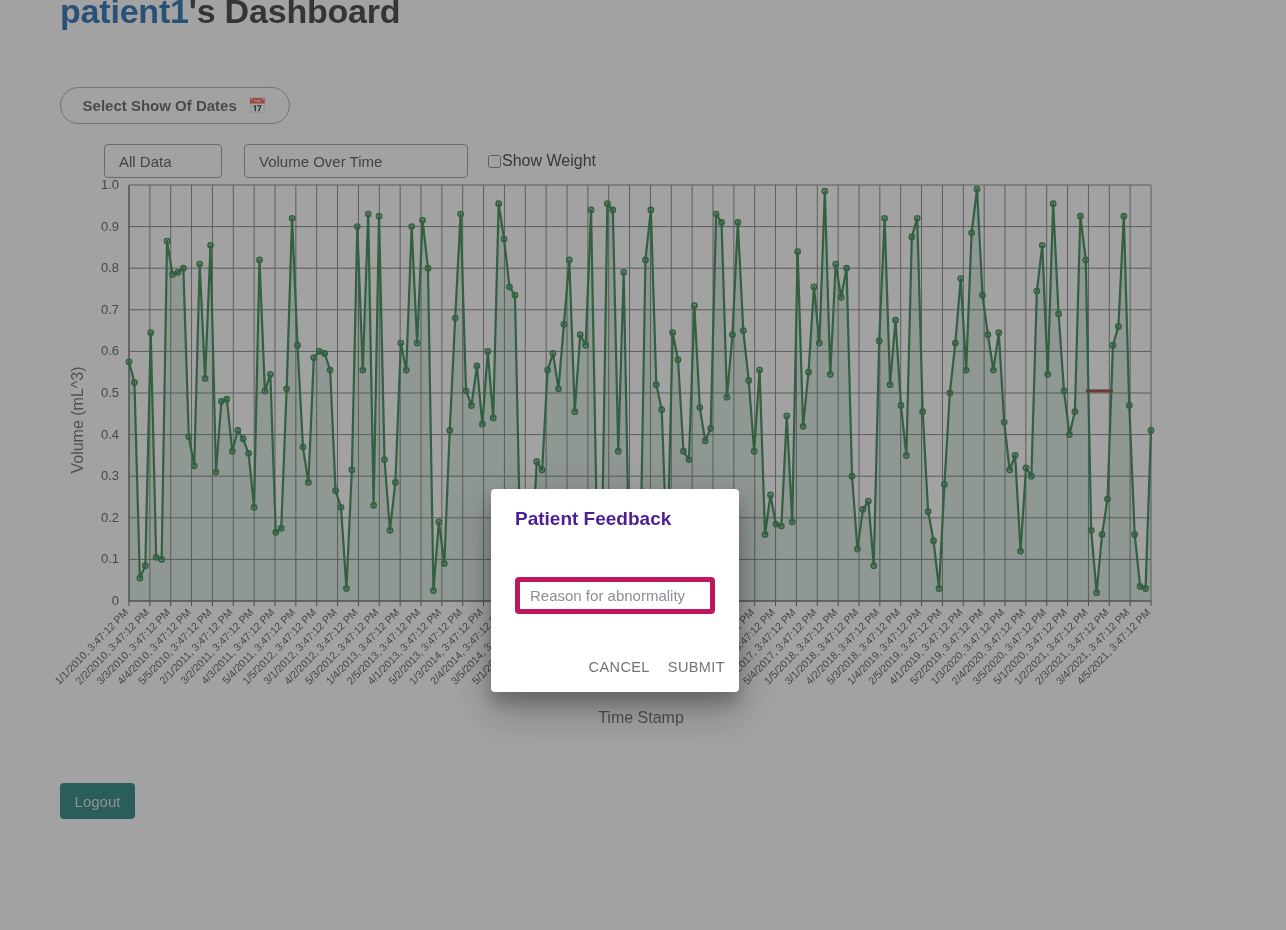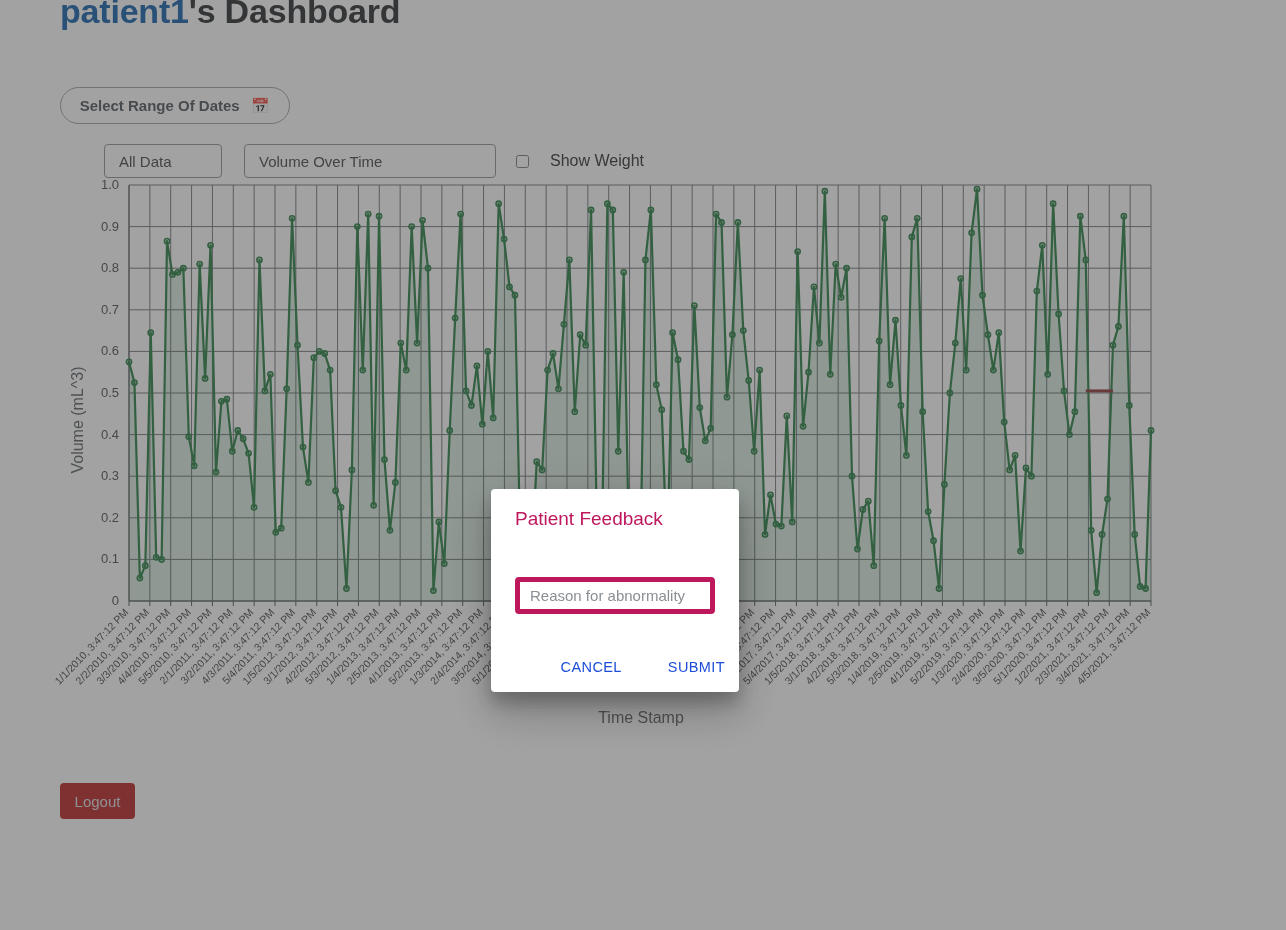--- a/index.html
+++ b/index.html
@@ -69,28 +69,27 @@
     font-family: "Liberation Sans", sans-serif;
     font-size: 15px;
     padding: 0 26px 0 14px;
     appearance: none;
     -webkit-appearance: none;
     position: relative;
     cursor: pointer;
   }
   .sel-wrap { position: relative; display: inline-block; }
   .sel-all { width: 118px; }
-  .sel-metric { width: 252px; margin-left: 22px; }
+  .sel-metric { width: 224px; margin-left: 22px; }
   .chk-wrap {
     margin-left: 20px;
     display: flex;
     align-items: center;
     font-size: 16px;
     color: #26292c;
-    gap: 20px;
   }
   .chk-wrap input {
     margin: 0 1px 0 0;
     width: 13px;
     height: 13px;
     cursor: pointer;
   }
   
   .chart-area {
     position: absolute;
@@ -120,21 +119,21 @@
     fill: #3f4346;
     font-family: "Liberation Sans", sans-serif;
   }
   
   .logout-btn {
     position: absolute;
     left: 60px;
     top: 783px;
     width: 75px;
     height: 36px;
-    background: #b91c1c;
+    background: #0f766e;
     color: #d8dde3;
     border: none;
     border-radius: 4px;
     font-size: 15px;
     font-family: "Liberation Sans", sans-serif;
     cursor: pointer;
   }
   
   .overlay {
     position: absolute;
@@ -154,22 +153,22 @@
     box-shadow: 0 11px 15px rgba(0,0,0,0.20), 0 9px 46px rgba(0,0,0,0.12), 0 24px 38px rgba(0,0,0,0.14);
     border-radius: 4px;
     z-index: 60;
     box-sizing: border-box;
   }
   .modal-title {
     position: absolute;
     left: 24px;
     top: 19px;
     font-size: 19px;
-    color: #be185d;
-    font-weight: normal;
+    color: #4c1d95;
+    font-weight: bold;
   }
   .modal-input {
     position: absolute;
     left: 24px;
     top: 88px;
     width: 200px;
     height: 37px;
     box-sizing: border-box;
     border: 5px solid #be185d;
     border-radius: 4px;
@@ -184,40 +183,39 @@
   .modal-actions {
     position: absolute;
     right: 12px;
     bottom: 13px;
     display: flex;
     gap: 14px;
   }
   .modal-btn {
     background: transparent;
     border: none;
-    color: #1d4ed8;
+    color: #737373;
     font-size: 14.5px;
     letter-spacing: 0.4px;
     font-family: "Liberation Sans", sans-serif;
     cursor: pointer;
     padding: 4px 2px;
-    margin-left: 28px;
   }
 </style>
 </head>
 <body>
 
 <div id="page">
 
   <div class="page-title">
     <span class="user">patient1</span><span>'s Dashboard</span>
   </div>
 
   <div class="date-range-btn">
-    <span>Select Range Of Dates</span>
+    <span>Select Show Of Dates</span>
     <span class="cal-icon">📅</span>
   </div>
 
   <div class="controls-row">
     <span class="sel-wrap">
       <select class="sel sel-all">
         <option>All Data</option>
       </select>
     </span>
     <span class="sel-wrap">

